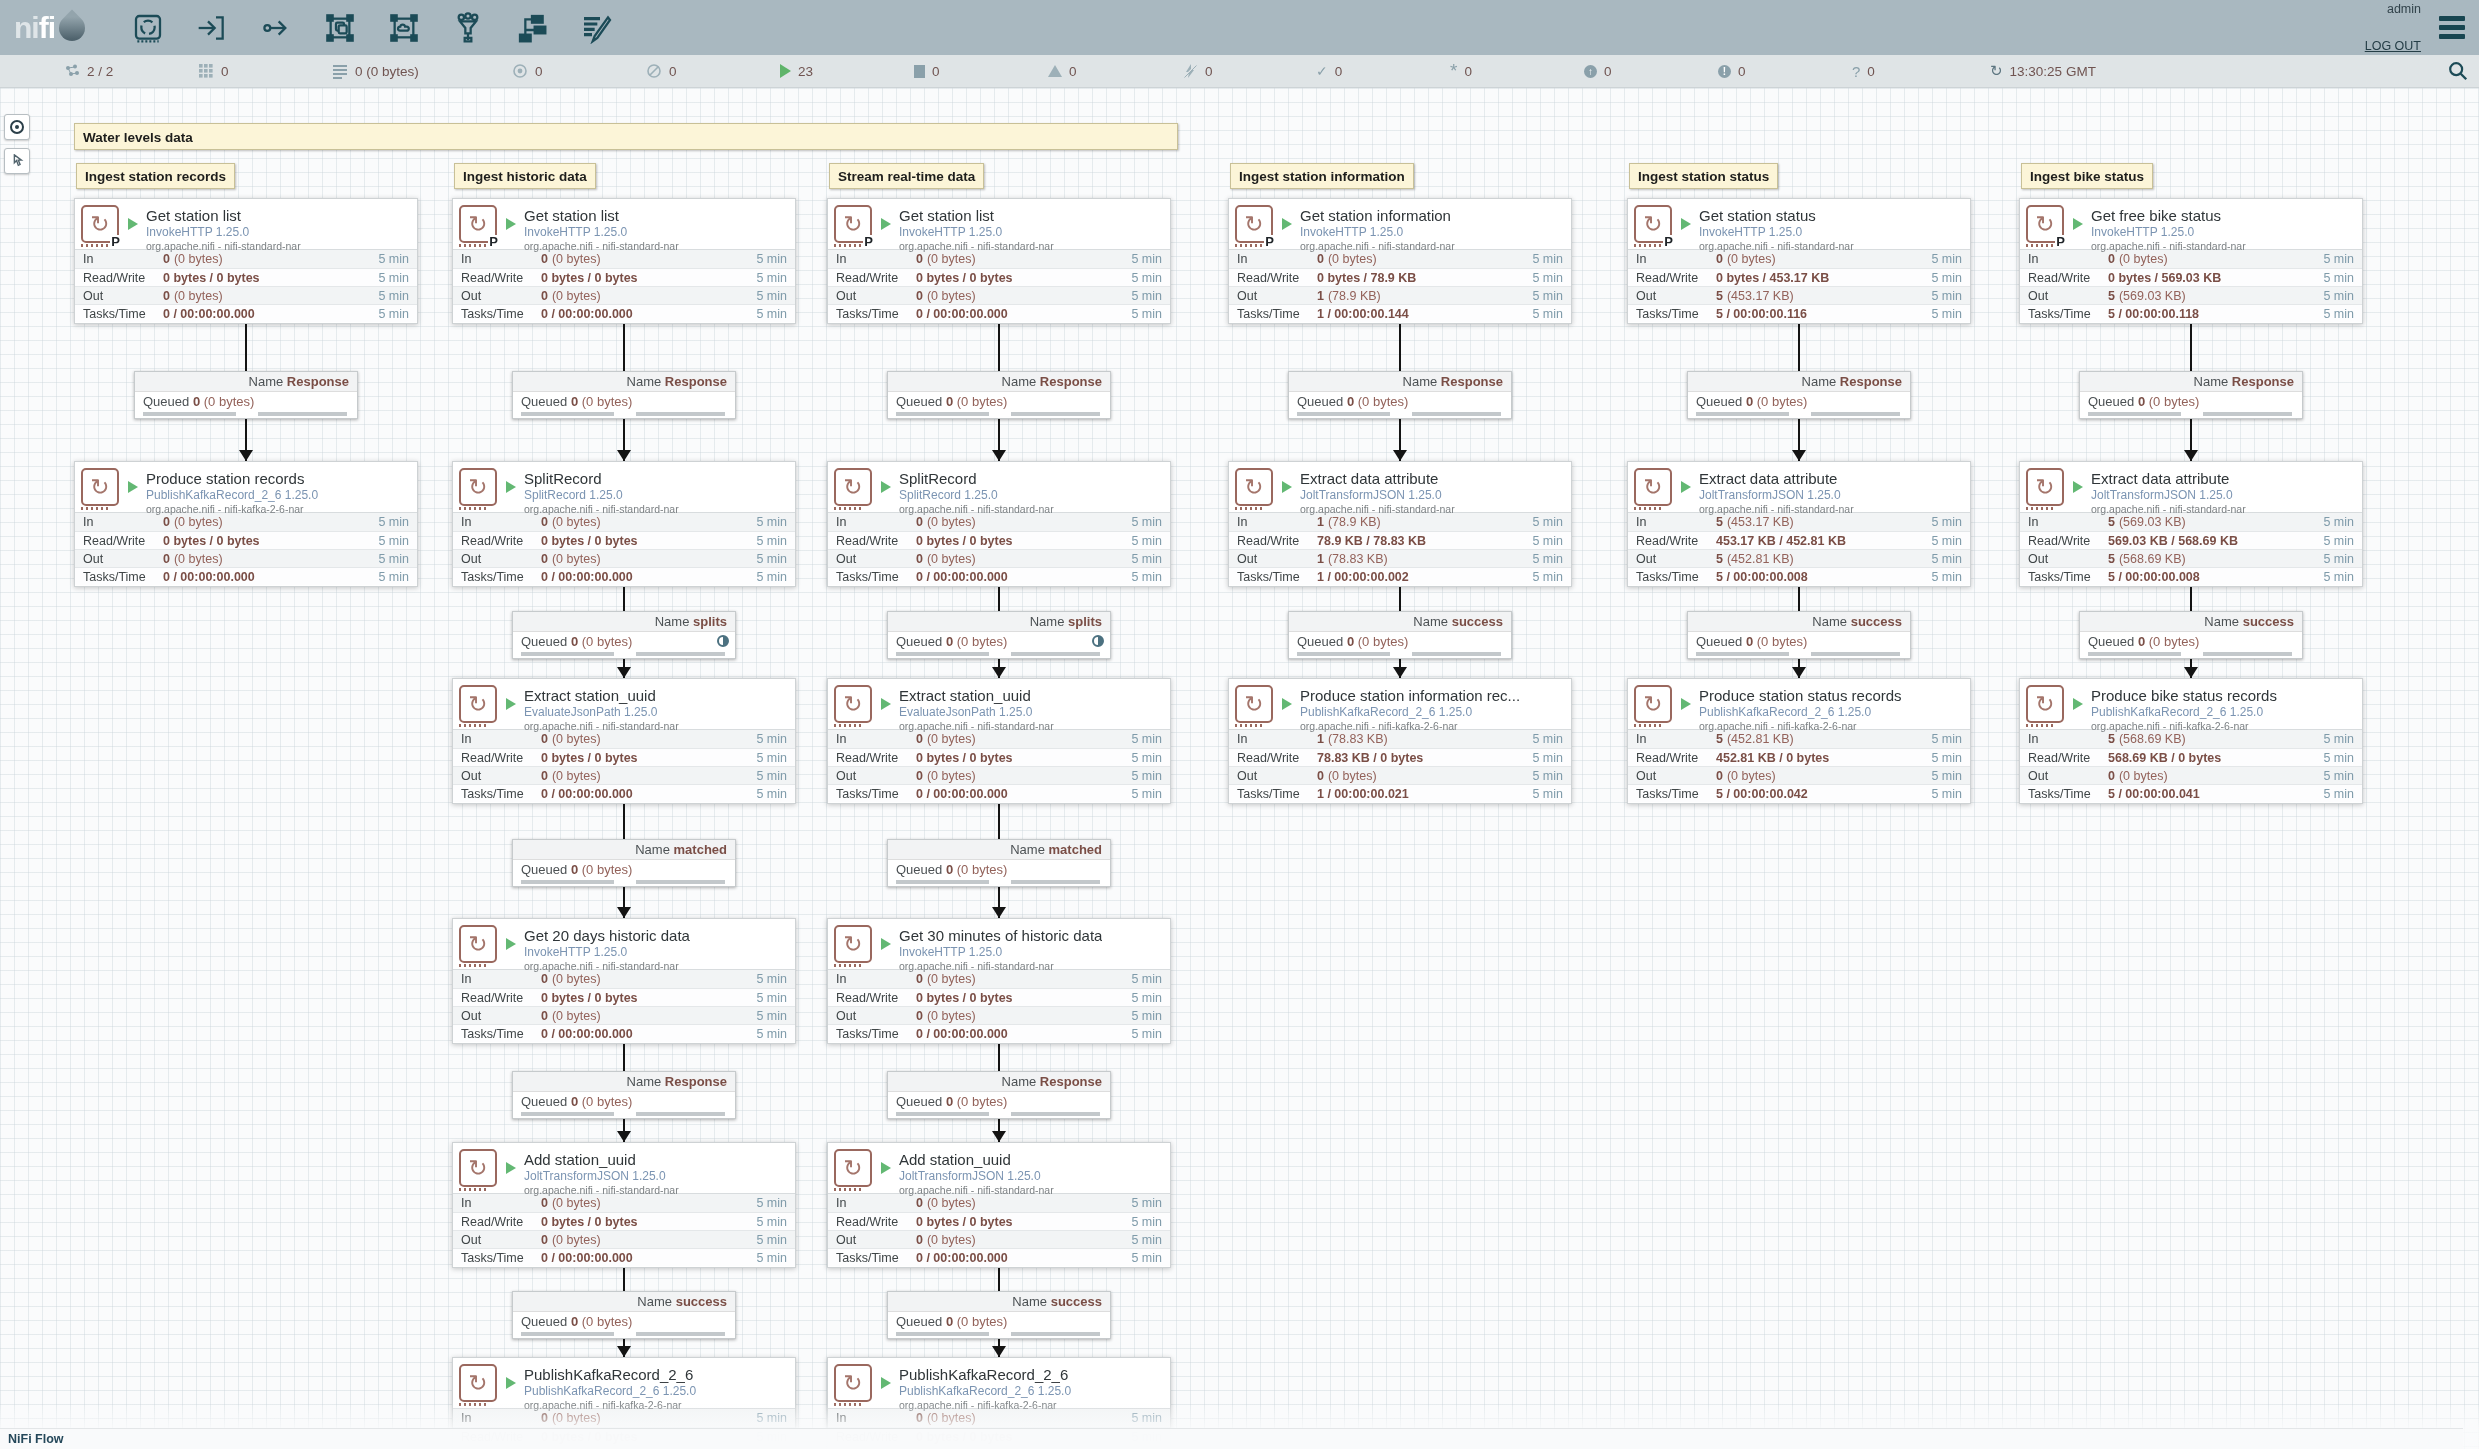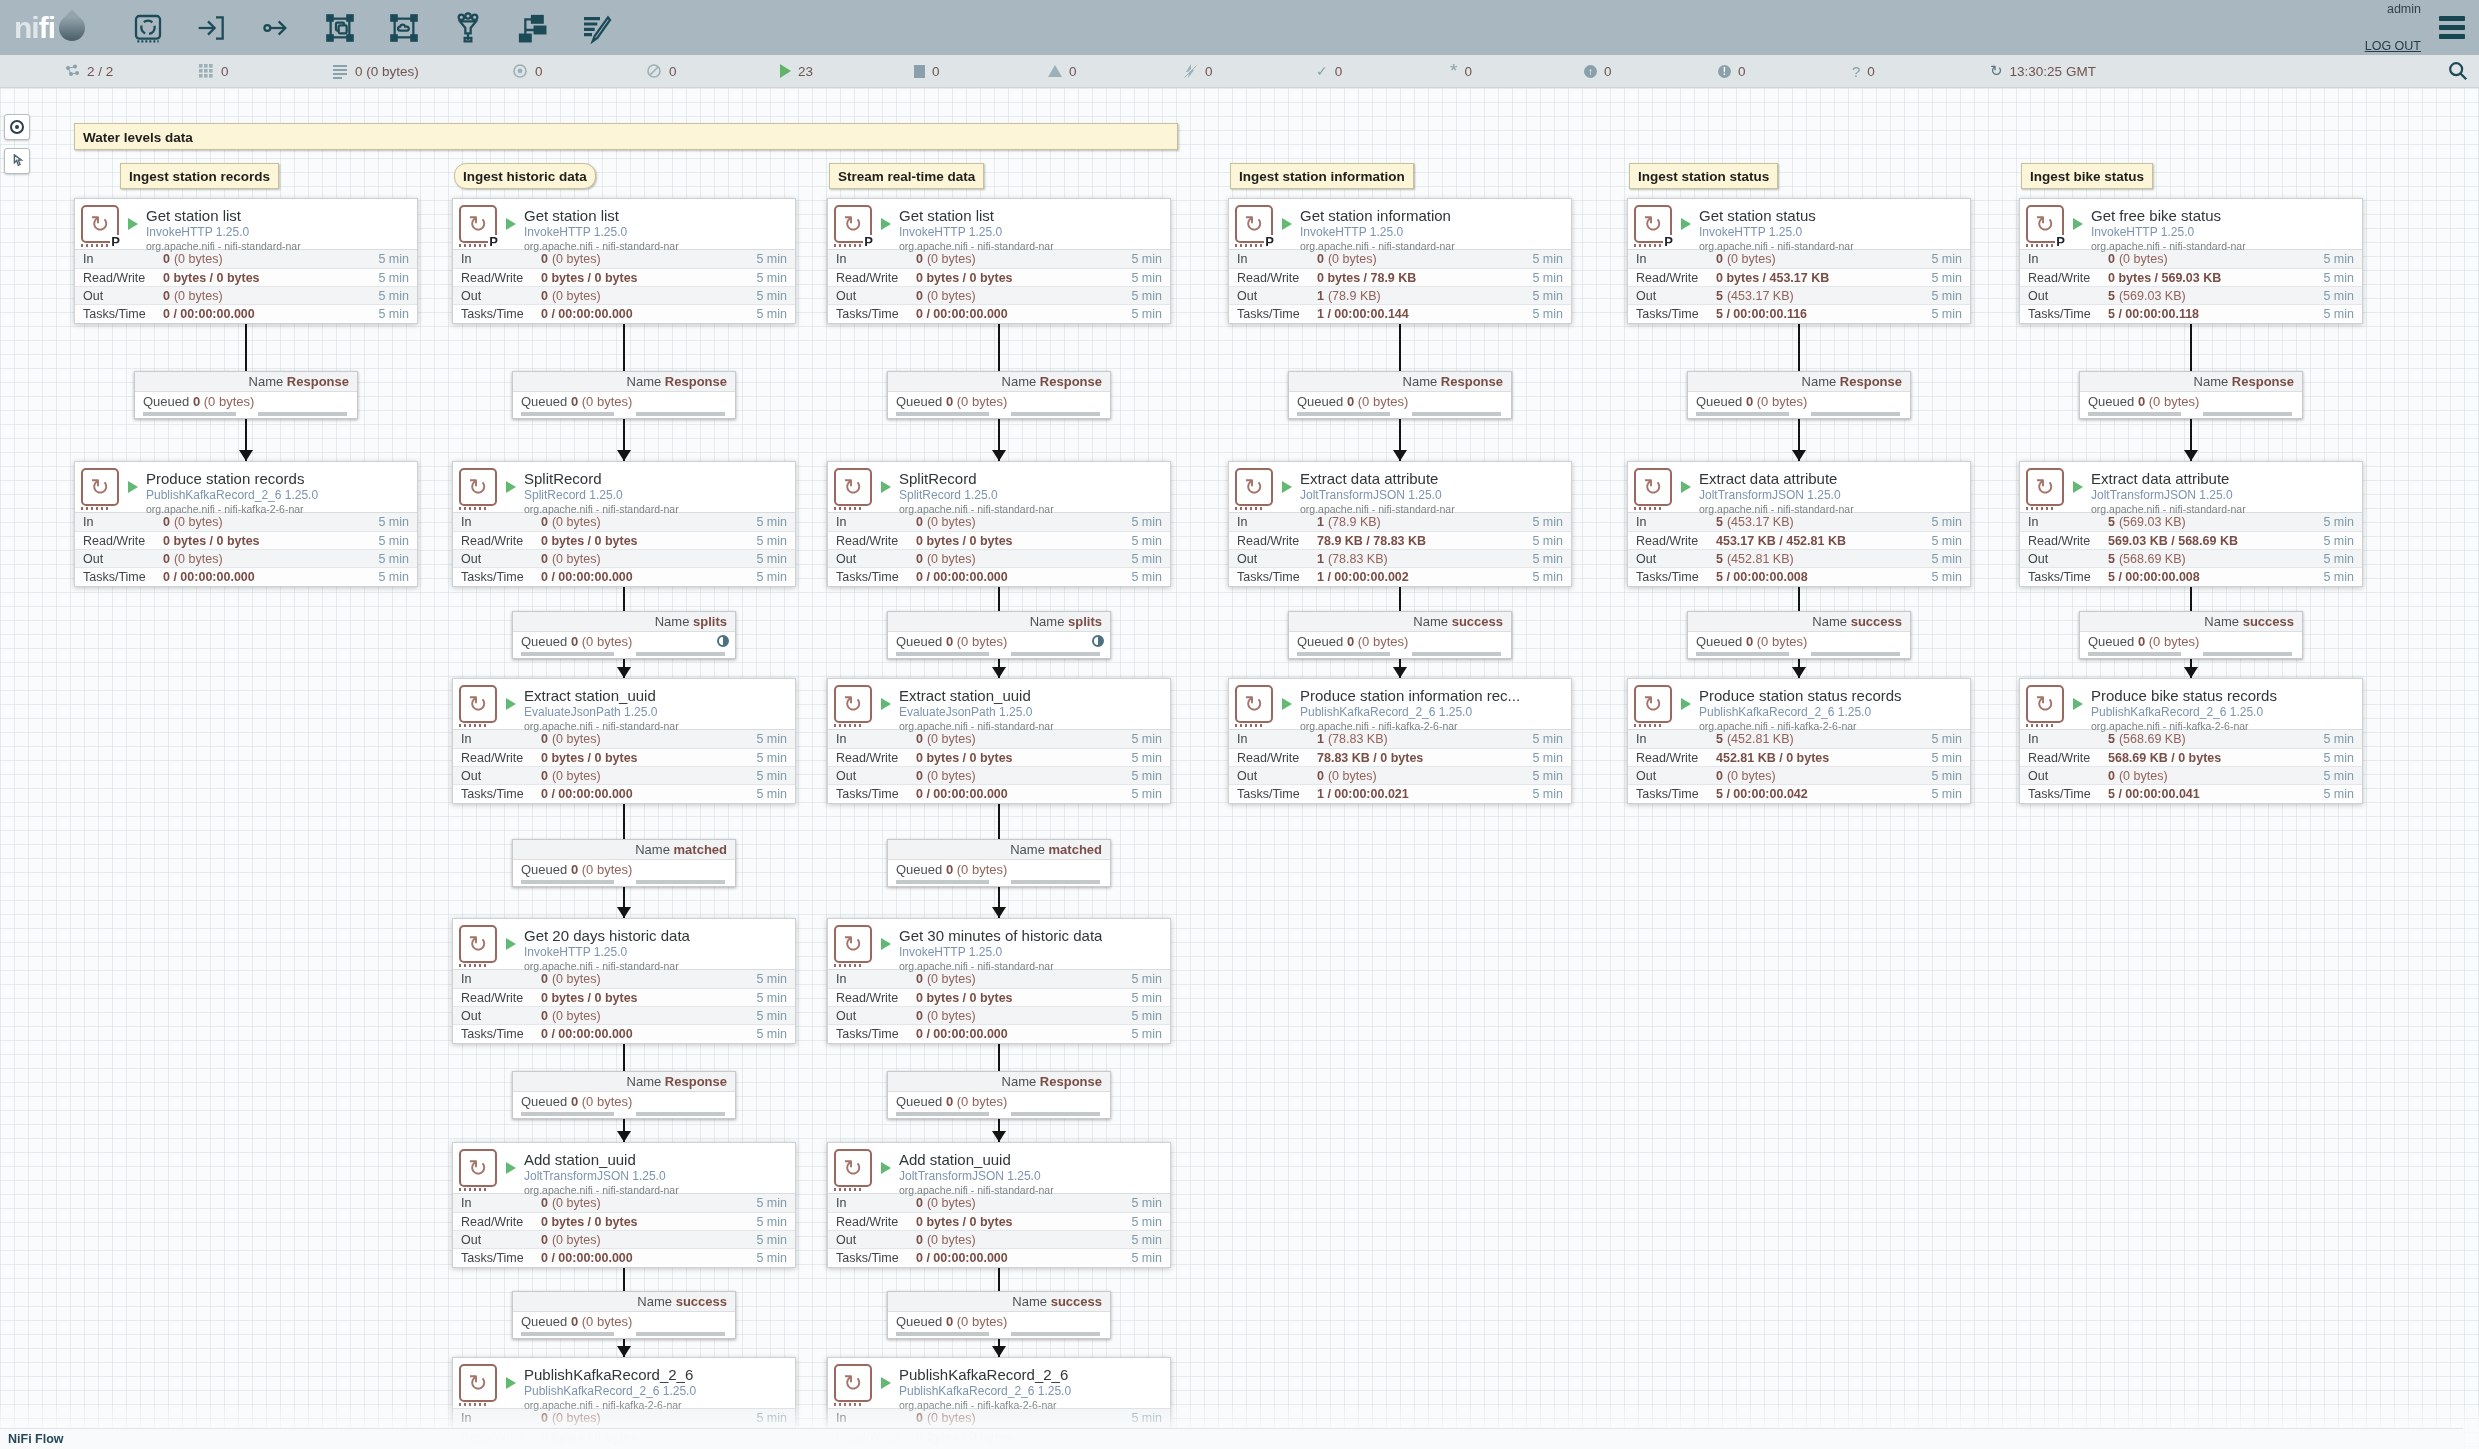--- a/index.html
+++ b/index.html
@@ -1505,22 +1505,22 @@
   <div class="p-row">
     <span class="p-rlabel">Tasks/Time</span>
     <span class="p-val">5 / 00:00:00.041</span>
 
     <span class="p-win">5 min</span>
   </div>
 </div>
   </div>
 <div class="bottom-fade"></div>
 <div class="glabel" style="left: 74px; top: 35px; width: 1104px;">Water levels data</div>
-    <div class="glabel clabel" style="left: 76px; top: 75px; margin-left: 44px;">Ingest station records</div>
-    <div class="glabel clabel" style="left: 454px; top: 75px; border-radius: 12px;">Ingest historic data</div>
+    <div class="glabel clabel" style="left: 76px; top: 75px;">Ingest station records</div>
+    <div class="glabel clabel" style="left: 454px; top: 75px;">Ingest historic data</div>
     <div class="glabel clabel" style="left: 829px; top: 75px;">Stream real-time data</div>
     <div class="glabel clabel" style="left: 1230px; top: 75px;">Ingest station information</div>
     <div class="glabel clabel" style="left: 1629px; top: 75px;">Ingest station status</div>
     <div class="glabel clabel" style="left: 2021px; top: 75px;">Ingest bike status</div>
   </div>
 
 <div class="footer">
   <span class="crumb">NiFi Flow</span>
 </div>
 

